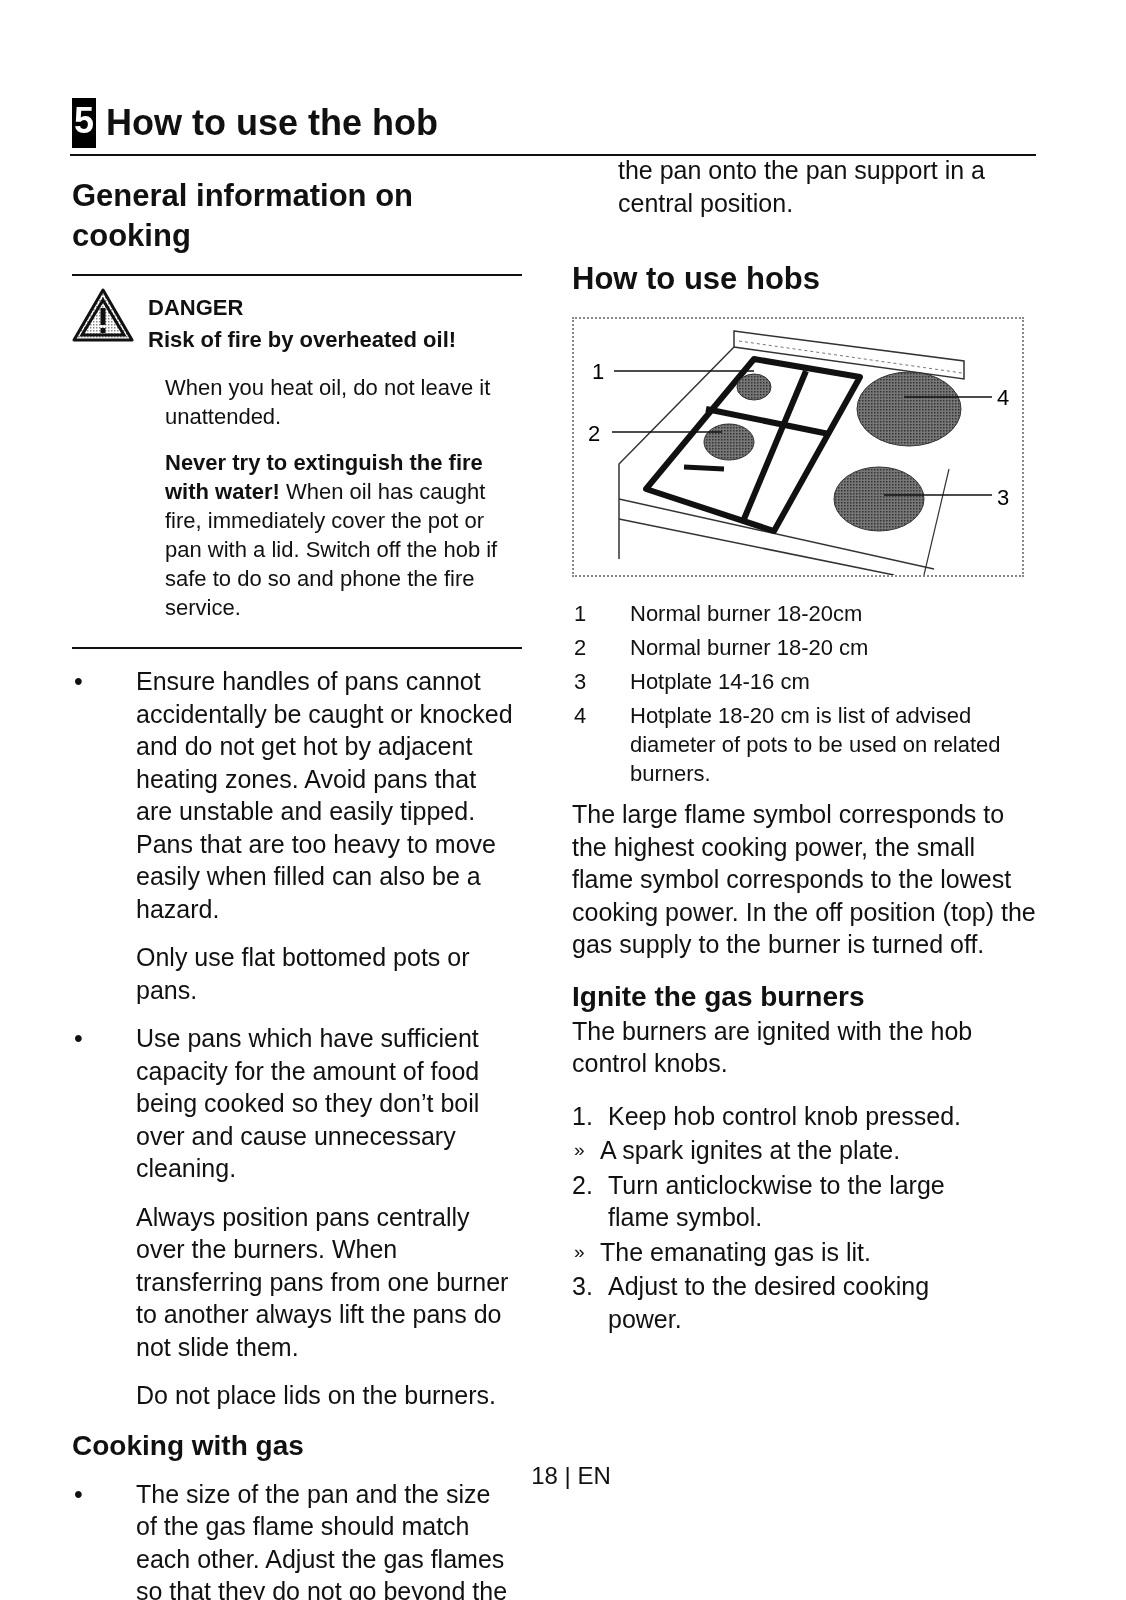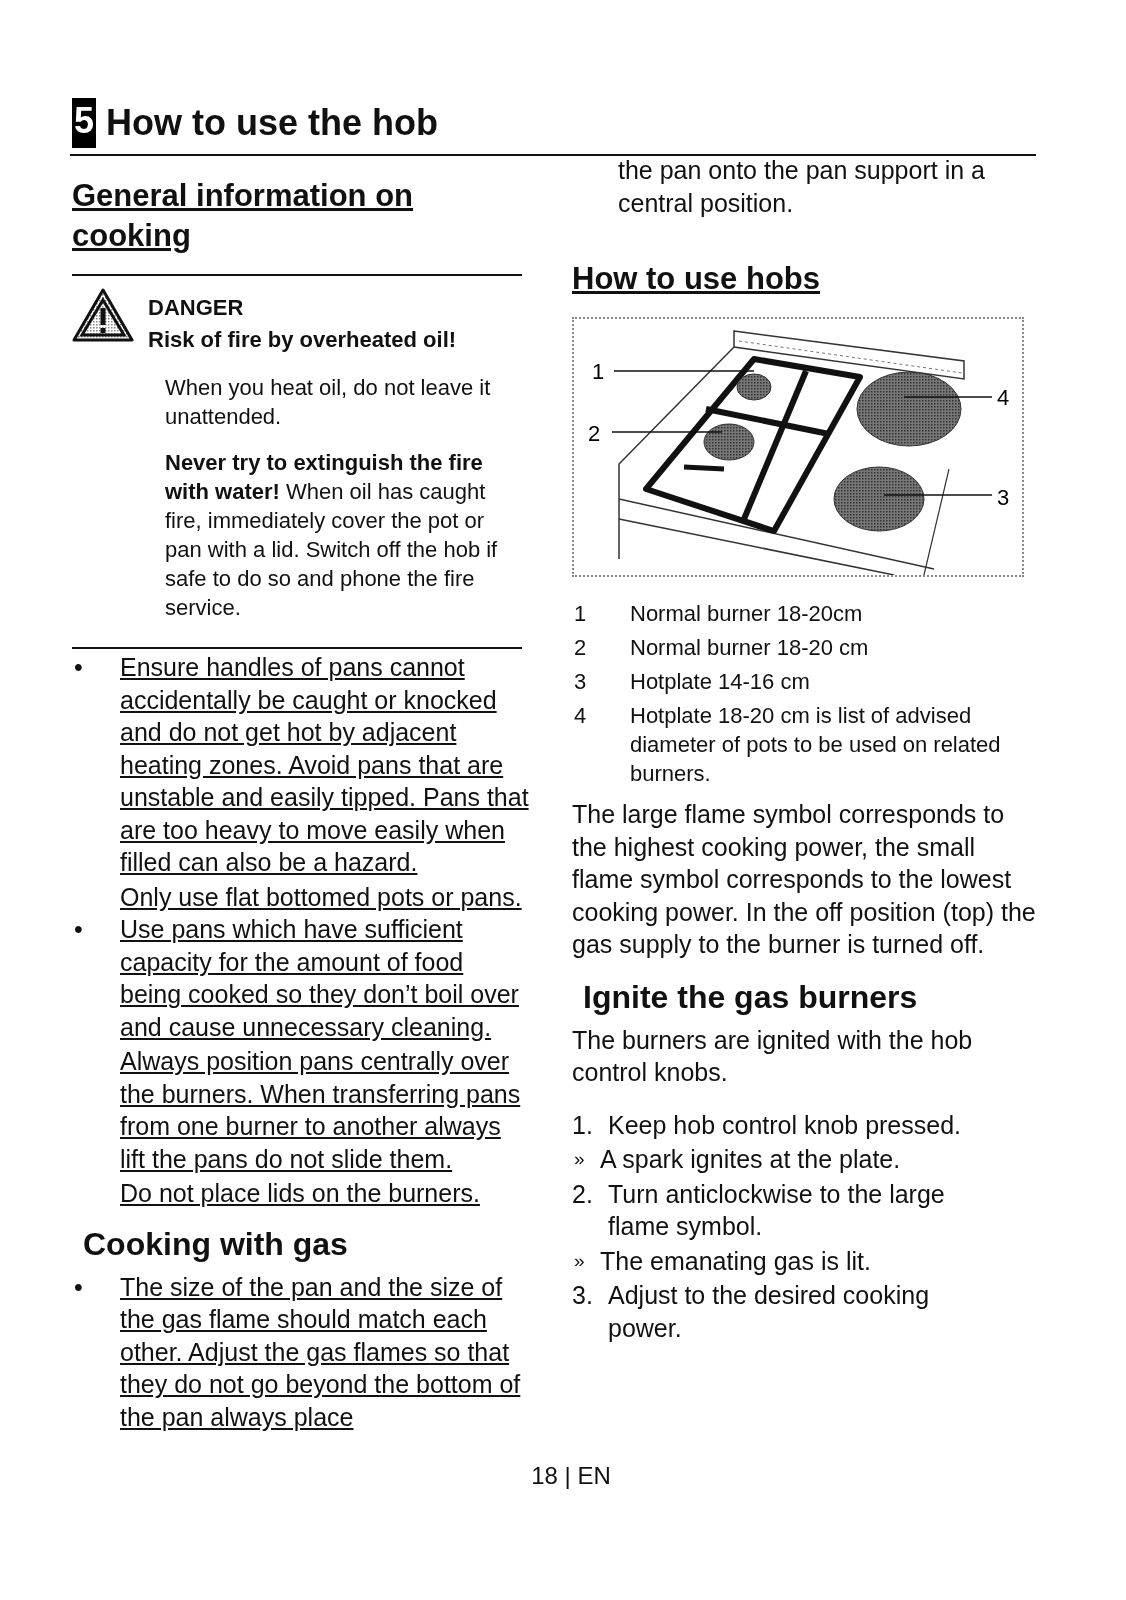--- a/index.html
+++ b/index.html
@@ -13,37 +13,37 @@
   }
   .chap-num {
     background: #000; color: #fff; padding: 0 2px; margin-right: 10px;
     line-height: 46px; height: 50px; display: inline-block;
   }
   .chap-rule { position: absolute; left: 70px; top: 154px; width: 966px; height: 0; border-top: 2px solid #111; }
 
   .col-left { position: absolute; left: 72px; top: 176px; width: 458px; }
   .col-right { position: absolute; left: 572px; top: 154px; width: 470px; }
 
-  h2 { font-size: 31px; font-weight: bold; margin: 0; line-height: 40px; text-decoration: underline; }
+  h2 { font-size: 31px; font-weight: bold; margin: 0; line-height: 40px; }
   .rule { border-top: 2px solid #111; margin: 0; width: 450px; }
 
   .danger { position: relative; padding-left: 76px; padding-top: 16px; padding-bottom: 8px; }
   .danger .warn-icon { position: absolute; left: 0; top: 12px; width: 62px; height: 54px; }
   .danger .title { font-size: 22px; font-weight: bold; line-height: 32px; }
   .danger .risk { font-size: 22px; font-weight: bold; line-height: 32px; }
   .danger p { margin: 17px; font-size: 22px; line-height: 29px; }
   .danger b { font-weight: bold; }
 
   .bullets { list-style: none; margin: 0; padding: 0; }
   .bullets li { position: relative; padding-left: 48px; font-size: 25px; line-height: 32.5px; }
   .bullets li .dot { position: absolute; left: 2px; top: 0; }
-  .bullets li p { margin: 0; text-decoration: underline; }
+  .bullets li p { margin: 16px; }
   .bullets li p + p { margin-top: 2px; }
 
-  h3 { font-size: 32px; font-weight: bold; margin: 11px; line-height: 32px; }
+  h3 { font-size: 28px; font-weight: bold; margin: 0; line-height: 32px; }
 
   .para { font-size: 25px; line-height: 32.5px; margin: 0; }
 
   .figure {
     width: 448px; height: 256px; margin-top: 18px;
     border: 2px dotted #888; position: relative; background: #fff;
   }
   .legend { margin-top: 22px; }
   .legend .row { display: flex; font-size: 22px; line-height: 29px; }
   .legend .num { width: 56px; flex: none; padding-left: 2px; }

